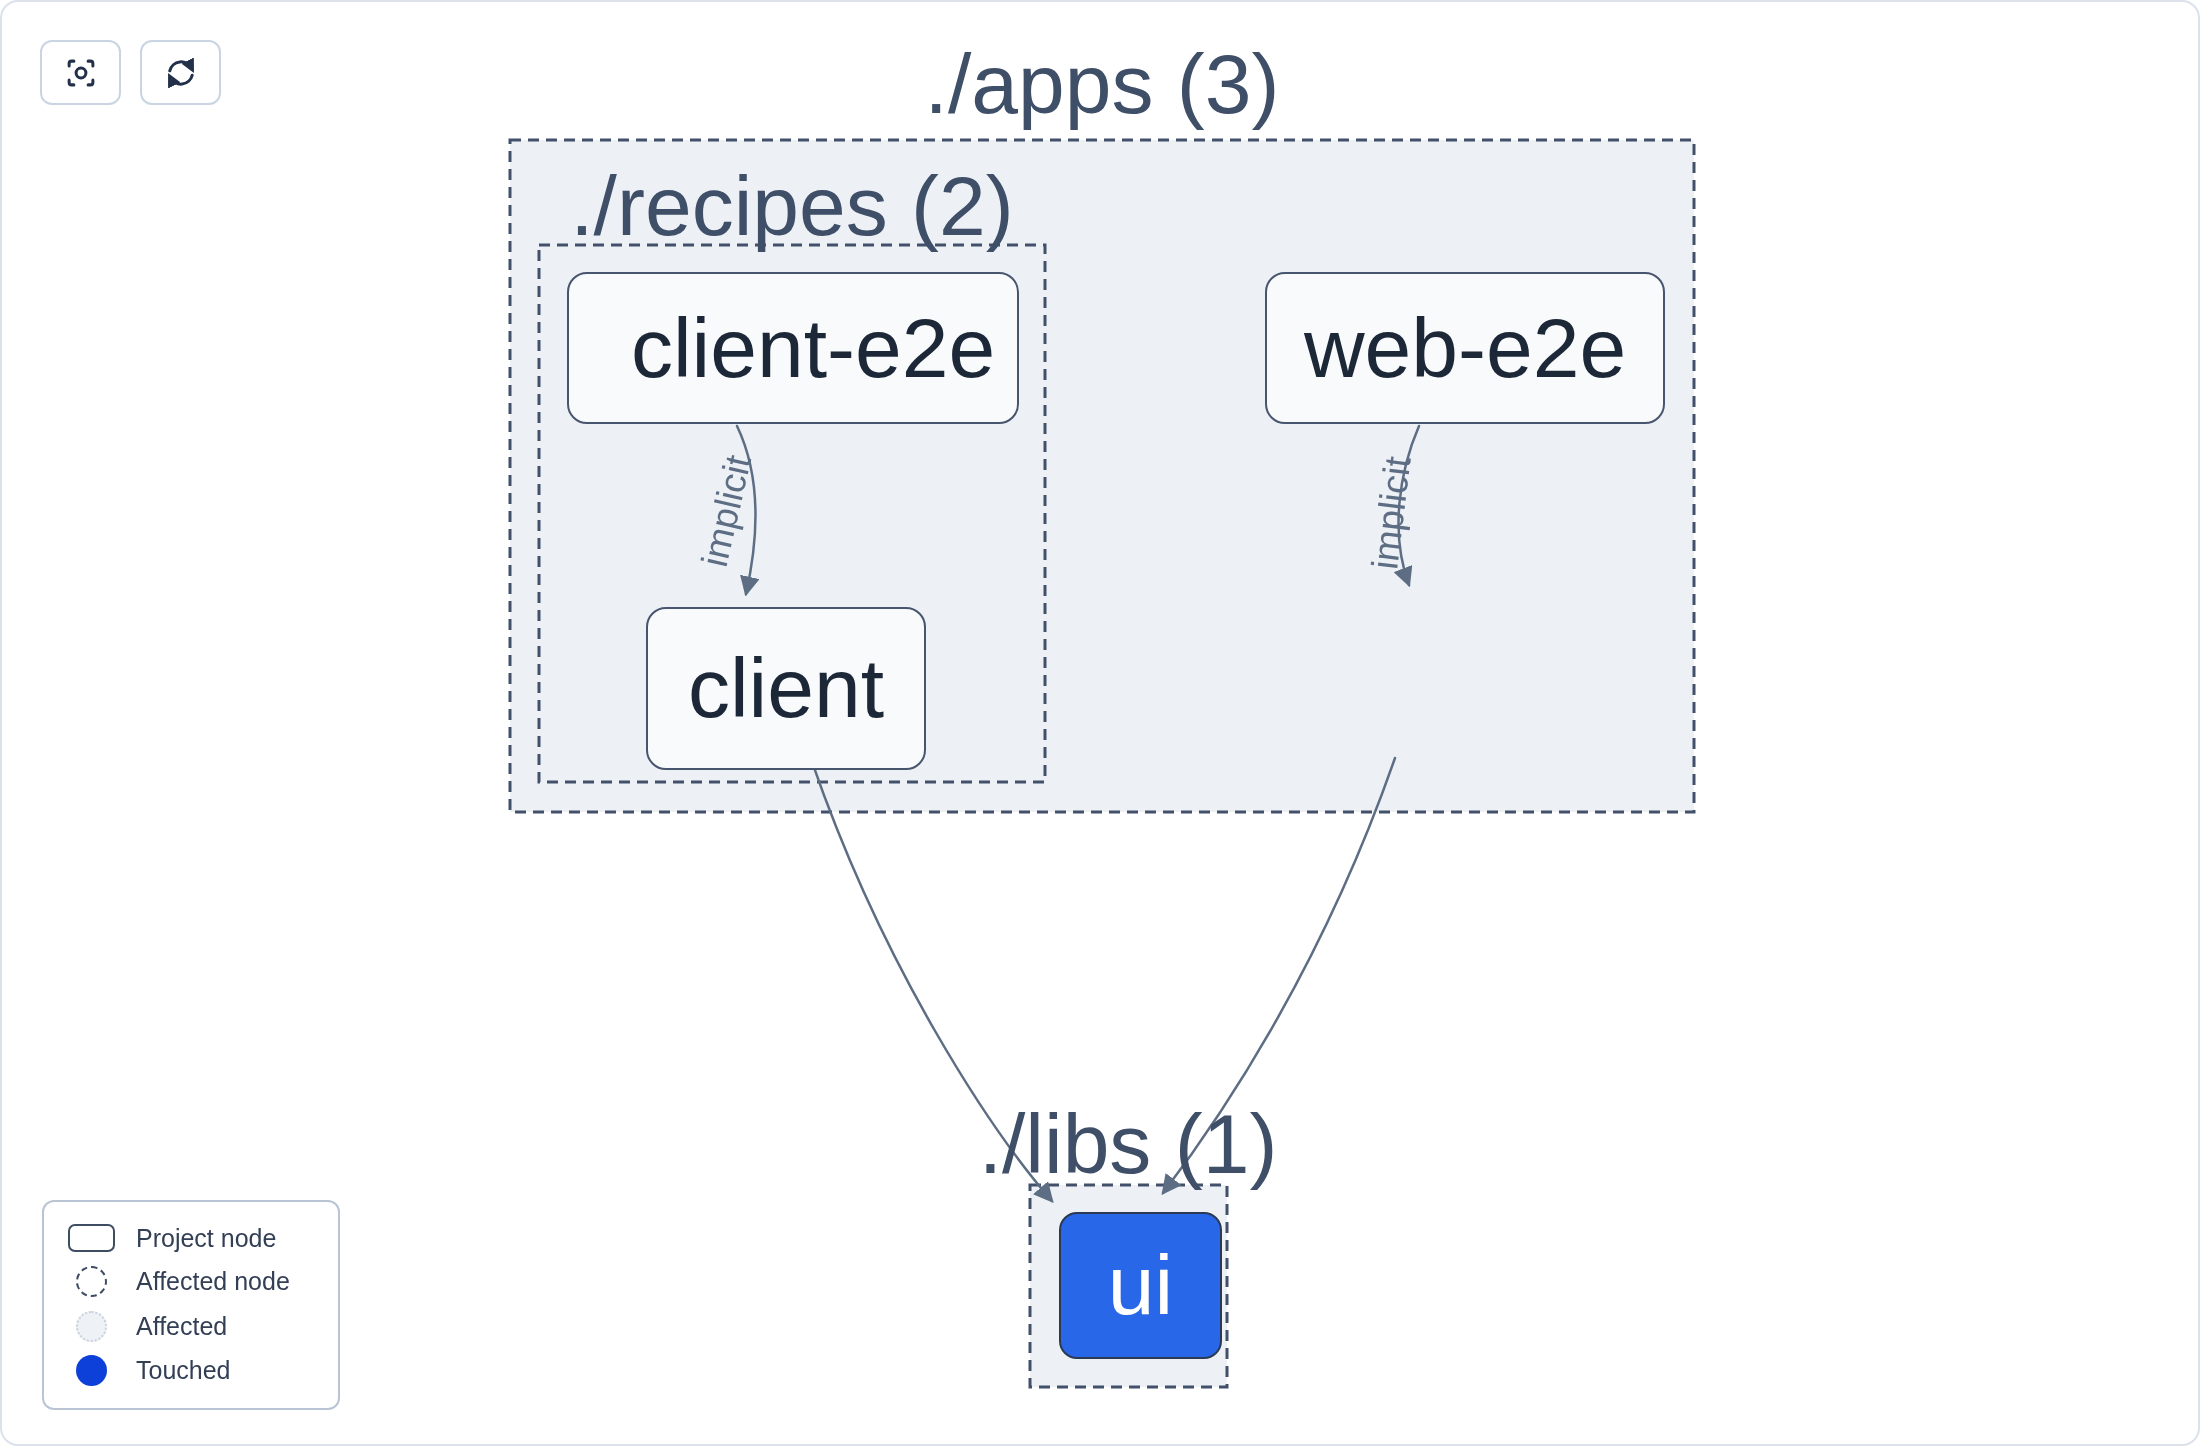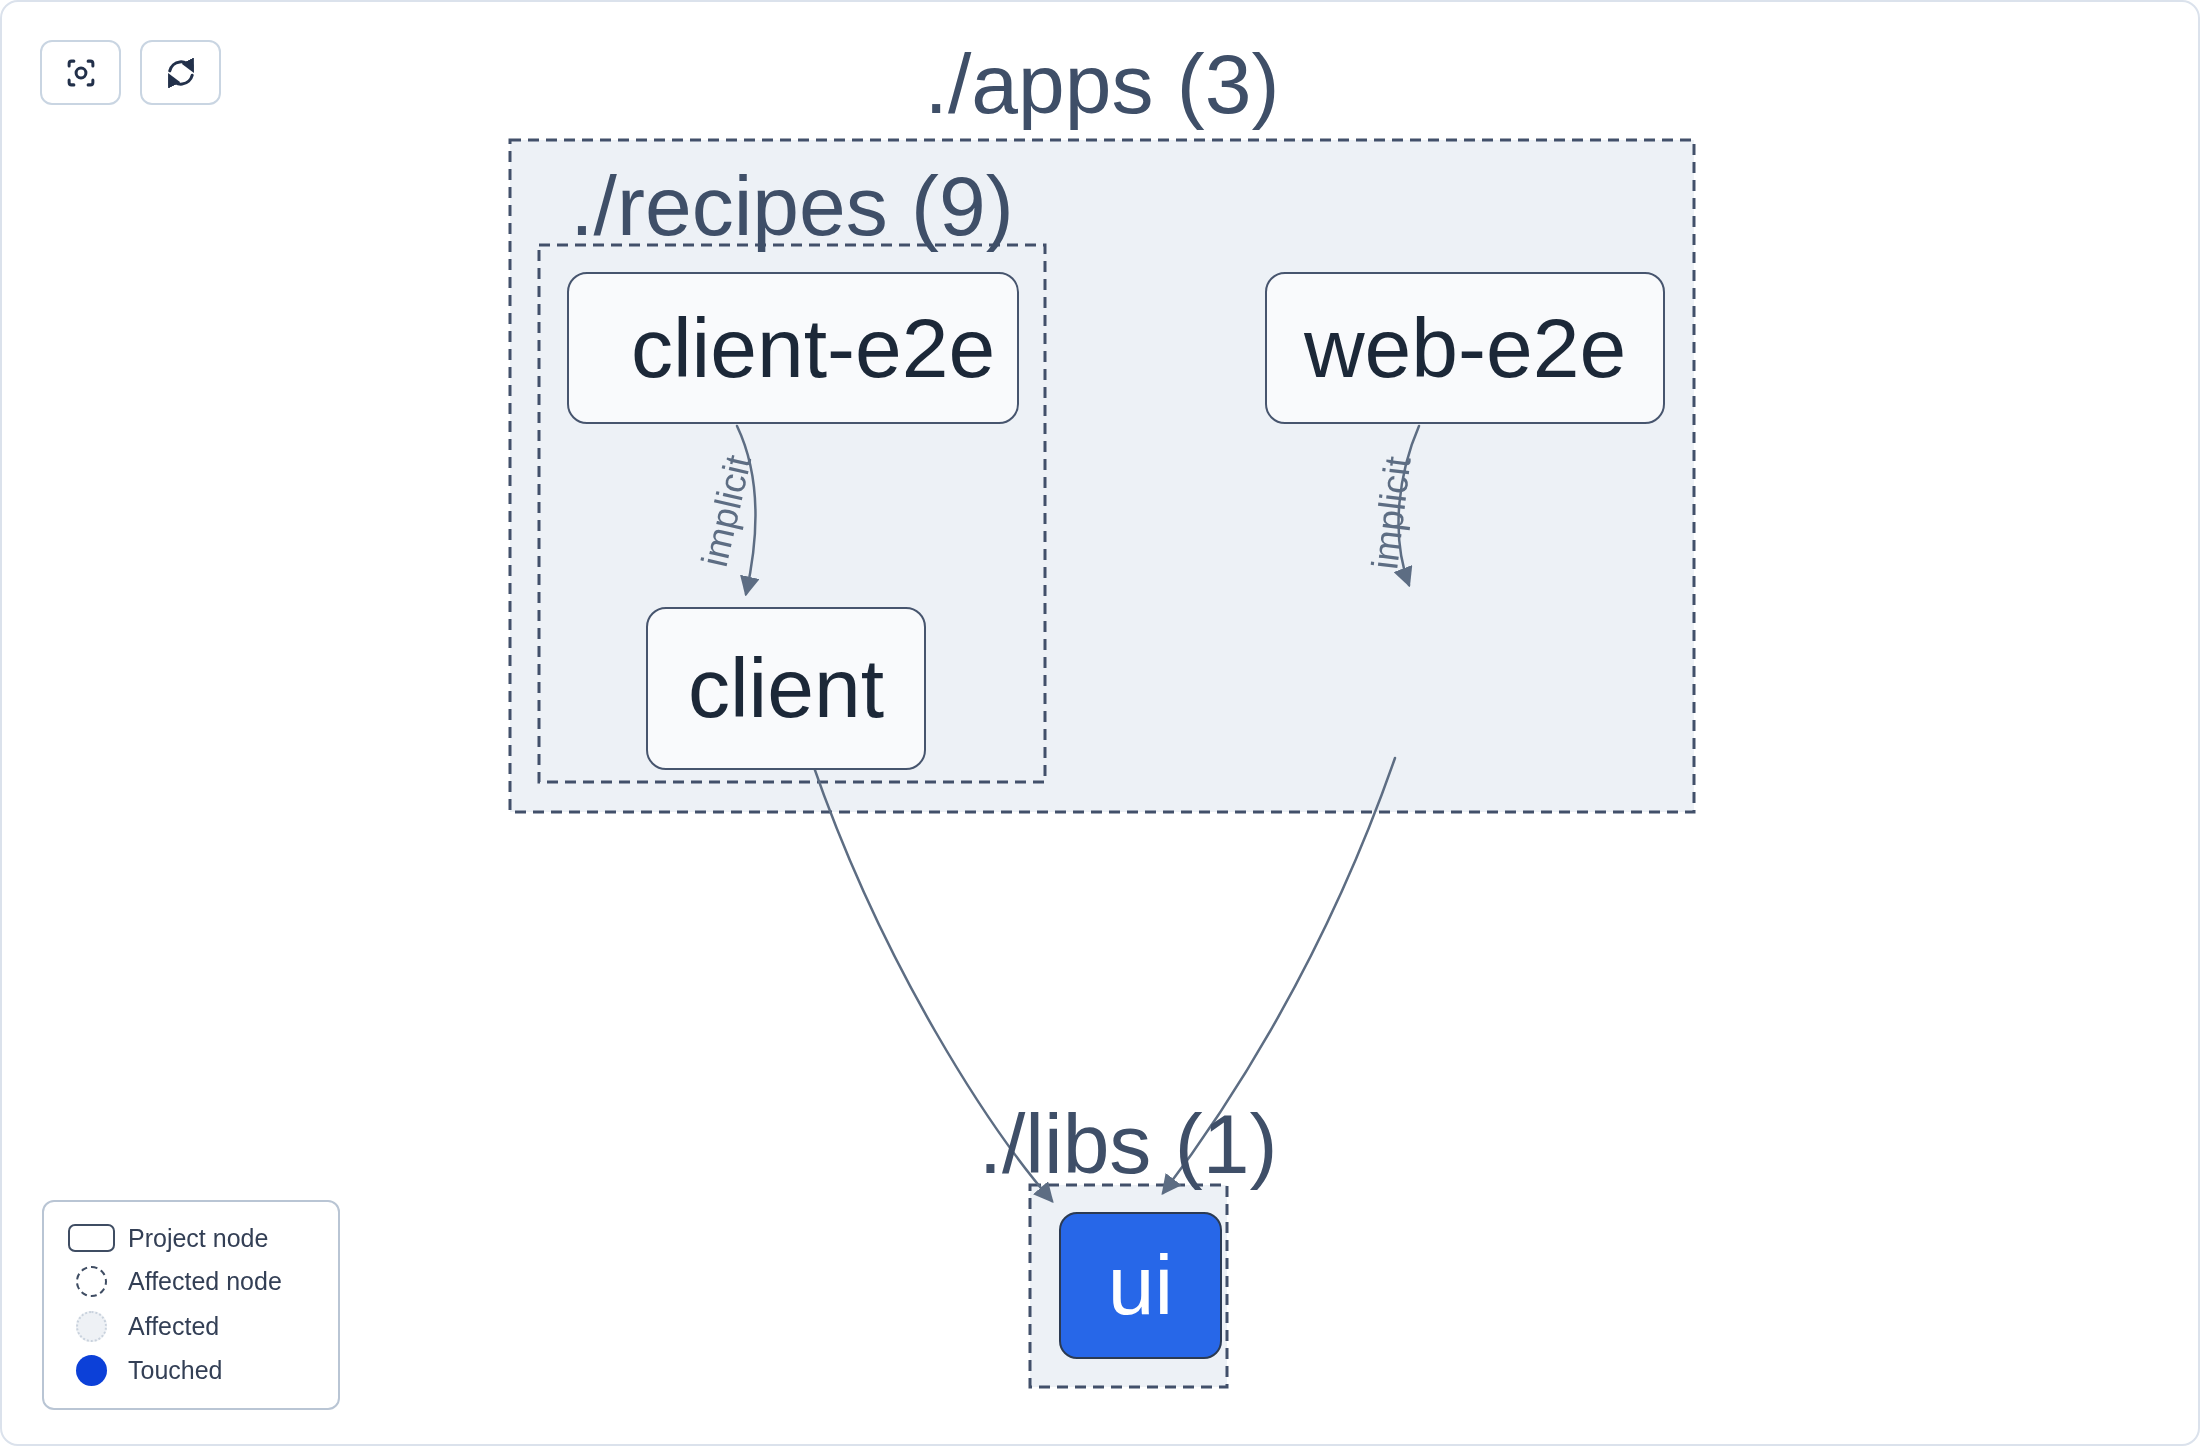--- a/index.html
+++ b/index.html
@@ -77,21 +77,21 @@
     background: #ffffff;
     border: 2px solid #b9c5d4;
     border-radius: 12px;
     display: flex;
     flex-direction: column;
     justify-content: space-evenly;
     padding: 8px 14px;
   }
   .legend-row { display: flex; align-items: center; }
   .legend-swatch-wrap { width: 66px; display: flex; justify-content: center; align-items: center; }
-  .legend-label { font-size: 25px; color: #333f55; margin-left: 4px; }
+  .legend-label { font-size: 25px; color: #333f55; margin-left: 12px; }
 
   .sw-project { width: 47px; height: 28px; border: 2.5px solid #3f4d63; border-radius: 7px; background: #ffffff; }
   .sw-composite { width: 31px; height: 31px; border: 2.5px dashed #3f4d63; border-radius: 50%; background: #ffffff; }
   .sw-affected { width: 31px; height: 31px; border: 2px dotted #c9d2dd; border-radius: 50%; background: #eef1f5; }
   .sw-touched { width: 31px; height: 31px; border-radius: 50%; background: #0c40d8; }
 </style>
 </head>
 <body>
 
 <div class="canvas">
@@ -107,21 +107,21 @@
     <rect class="grp-rect" x="537" y="243" width="506" height="537" stroke-dasharray="11 7"></rect>
     <rect class="grp-rect" x="1028" y="1183" width="197" height="202" stroke-dasharray="11 7"></rect>
 
     <path class="edge-path" d="M735 424 C 756 468, 759 525, 744 592" marker-end="url(#ah)"></path>
     <path class="edge-path" d="M1417 424 C 1397 470, 1388 532, 1407 583" marker-end="url(#ah)"></path>
     <path class="edge-path" d="M808 754 C 880 965, 990 1130, 1050 1199" marker-end="url(#ah)"></path>
     <path class="edge-path" d="M1393 756 C 1322 960, 1224 1108, 1161 1191" marker-end="url(#ah)"></path>
   </svg>
 
   <div class="grp-title" style="left:508px; width:1184px; top:40px;">./apps (3)</div>
-  <div class="grp-title" style="left:537px; width:506px; top:162px;">./recipes (9)</div>
+  <div class="grp-title" style="left:537px; width:506px; top:162px;">./recipes (2)</div>
   <div class="grp-title" style="left:926px; width:400px; top:1100px;">./libs (1)</div>
 
   <span class="edge-label" style="left:725px; top:509px; --r:-77deg;">implicit</span>
   <span class="edge-label" style="left:1390px; top:511px; --r:-83deg;">implicit</span>
 
   <div class="node" style="left:565px; top:270px; width:452px; height:152px;padding-left:40px;">
     <span>client-e2e</span>
   </div>
   <div class="node" style="left:1263px; top:270px; width:400px; height:152px;">
     <span>web-e2e</span>

